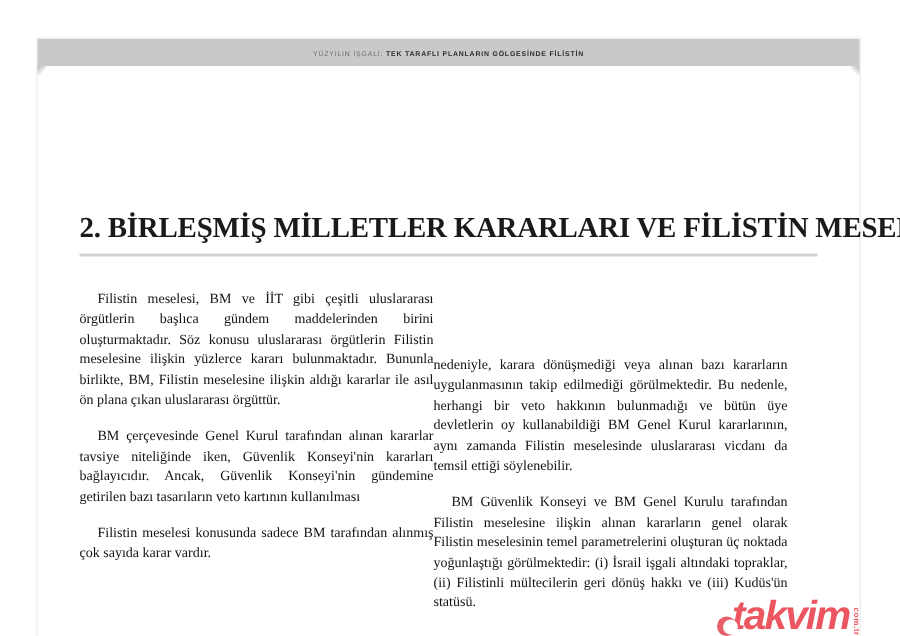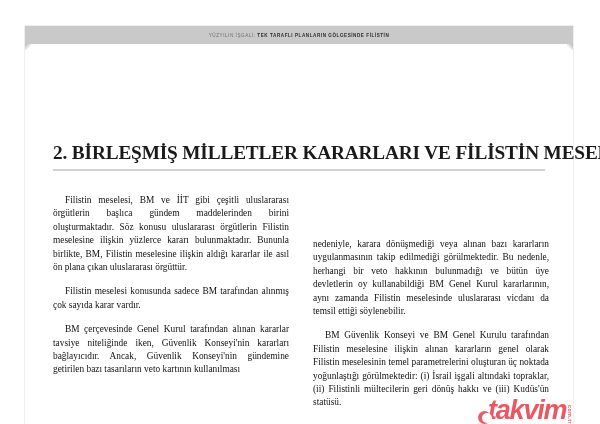--- a/index.html
+++ b/index.html
@@ -86,21 +86,20 @@
     background: #d2d2d2;
   }
 
   
   .columns {
     position: absolute;
     left: 28px;
     top: 168px;
     width: 496px;
     display: flex;
-    gap: 24px;
   }
   .col {
     width: 236px;
   }
   .col p {
     margin: 0;
     text-align: justify;
     text-justify: inter-word;
     font-size: 9.35px;
     line-height: 13.4px;
@@ -195,22 +194,22 @@
   <div class="fold-right"></div>
 
   <div class="title-block">
     <h1 class="chapter-title">2. BİRLEŞMİŞ MİLLETLER KARARLARI VE FİLİSTİN MESELESİ</h1>
     <div class="title-rule"></div>
   </div>
 
   <div class="columns">
     <div class="col">
       <p>Filistin meselesi, BM ve İİT gibi çeşitli uluslararası örgütlerin başlıca gündem maddelerinden birini oluşturmaktadır. Söz konusu uluslararası örgütlerin Filistin meselesine ilişkin yüzlerce kararı bulunmaktadır. Bununla birlikte, BM, Filistin meselesine ilişkin aldığı kararlar ile asıl ön plana çıkan uluslararası örgüttür.</p>
+      <p>BM çerçevesinde Genel Kurul tarafından alınan kararlar tavsiye niteliğinde iken, Güvenlik Konseyi'nin kararları bağlayıcıdır. Ancak, Güvenlik Konseyi'nin gündemine getirilen bazı tasarıların veto kartının kullanılması</p>
       <p>Filistin meselesi konusunda sadece BM tarafından alınmış çok sayıda karar vardır.</p>
-      <p>BM çerçevesinde Genel Kurul tarafından alınan kararlar tavsiye niteliğinde iken, Güvenlik Konseyi'nin kararları bağlayıcıdır. Ancak, Güvenlik Konseyi'nin gündemine getirilen bazı tasarıların veto kartının kullanılması</p>
     </div>
     <div class="col">
       <p class="no-indent">nedeniyle, karara dönüşmediği veya alınan bazı kararların uygulanmasının takip edilmediği görülmektedir. Bu nedenle, herhangi bir veto hakkının bulunmadığı ve bütün üye devletlerin oy kullanabildiği BM Genel Kurul kararlarının, aynı zamanda Filistin meselesinde uluslararası vicdanı da temsil ettiği söylenebilir.</p>
       <p>BM Güvenlik Konseyi ve BM Genel Kurulu tarafından Filistin meselesine ilişkin alınan kararların genel olarak Filistin meselesinin temel parametrelerini oluşturan üç noktada yoğunlaştığı görülmektedir: (i) İsrail işgali altındaki topraklar, (ii) Filistinli mültecilerin geri dönüş hakkı ve (iii) Kudüs'ün statüsü.</p>
     </div>
   </div>
 
   <div class="folio">24</div>
 </div>
 

